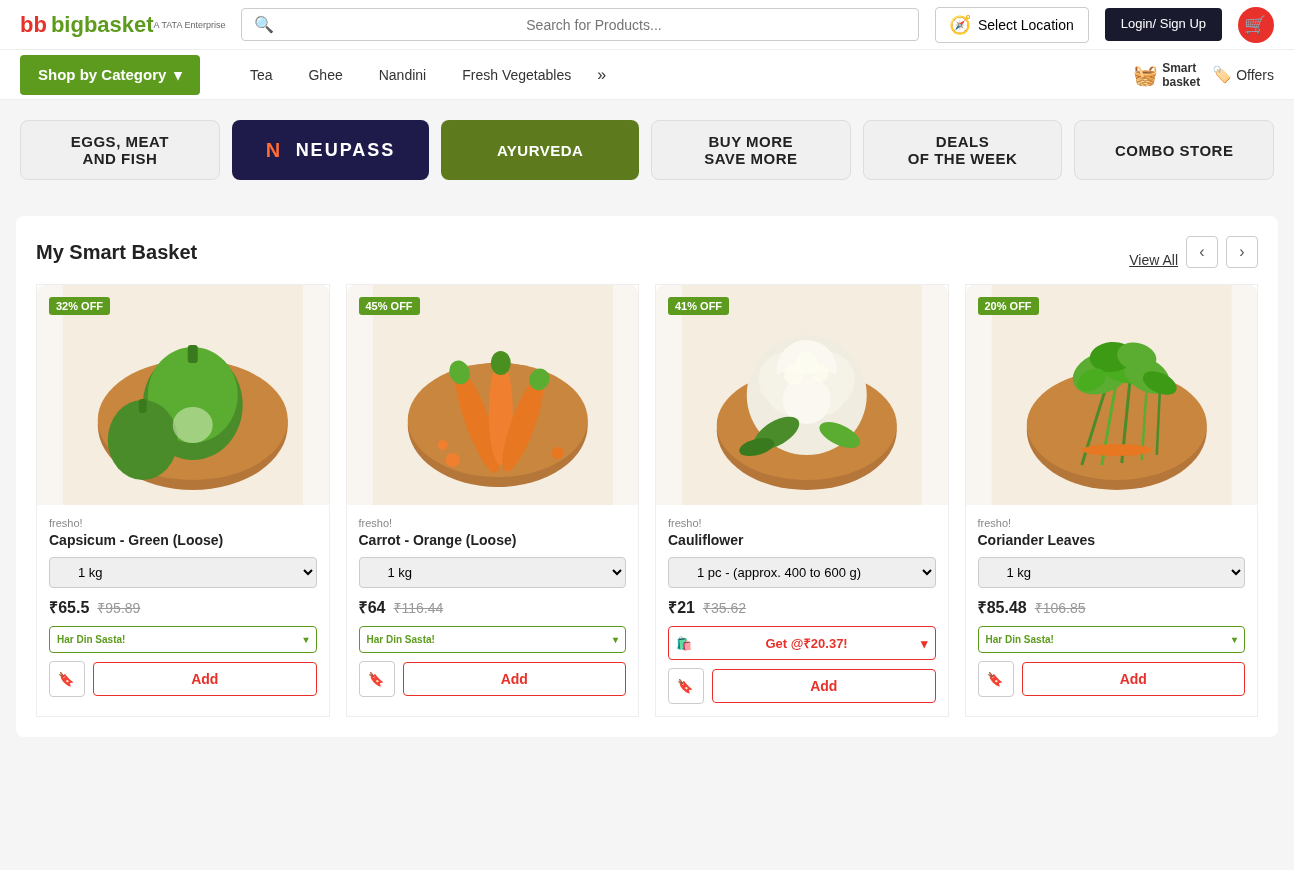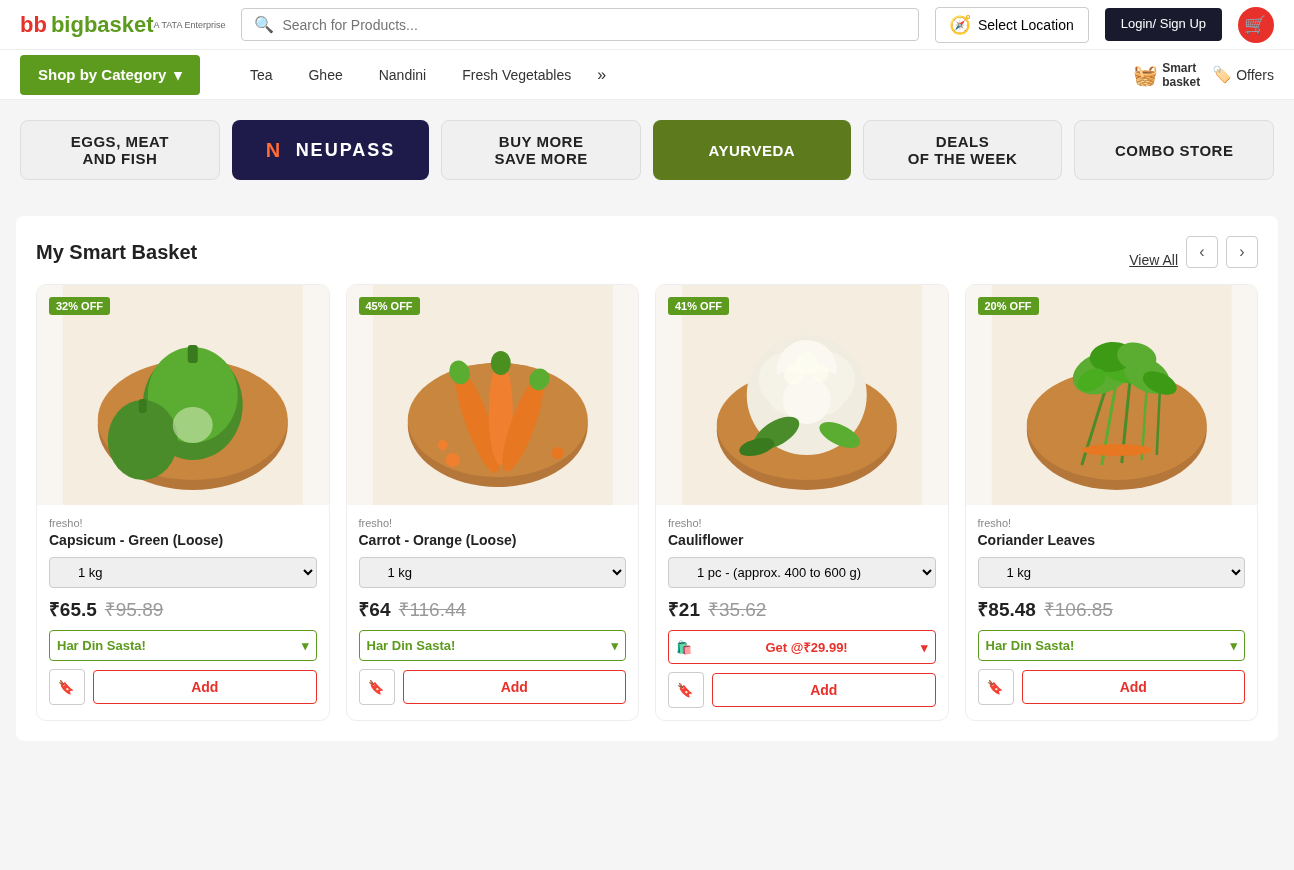--- a/index.html
+++ b/index.html
@@ -24,21 +24,21 @@
       flex: 1;
       display: flex;
       align-items: center;
       border: 1.5px solid #ccc;
       border-radius: 4px;
       padding: 6px 12px;
       gap: 8px;
       background: #fff;
     }
     .search-bar input {
-      border: none; outline: none; width: 100%; font-size: 14px; color: #6d28d9;
+      border: none; outline: none; width: 100%; font-size: 14px; color: #6d28d9; text-align: center;
     }
     .search-icon { color: #999; font-size: 16px; }
     .select-location-btn {
       display: flex;
       align-items: center;
       gap: 6px;
       border: 1.5px solid #ccc;
       border-radius: 4px;
       padding: 6px 14px;
       background: #fff;
@@ -216,21 +216,21 @@
     }
 
     
     .product-grid {
       display: grid;
       grid-template-columns: repeat(4, 1fr);
       gap: 16px;
     }
     .product-card {
       border: 1.5px solid #eee;
-      border-radius: 10px;
+      border-radius: 0;
       padding: 0;
       background: #fff;
       position: relative;
       overflow: visible;
     }
     .discount-badge {
       position: absolute;
       top: 12px;
       left: 12px;
       background: #5d9b1e;
@@ -258,30 +258,30 @@
       width: 100%;
       border: 1.5px solid #ccc;
       border-radius: 4px;
       padding: 6px 24px;
       font-size: 13px;
       appearance: auto;
       margin-bottom: 8px;
       cursor: pointer;
     }
     .price-row { display: flex; align-items: center; gap: 8px; margin-bottom: 8px; }
-    .price-current { font-size: 19px; font-weight: 700; color: #222; }
-    .price-original { font-size: 19px; color: #999; text-decoration: line-through; }
+    .price-current { font-size: 16px; font-weight: 700; color: #222; }
+    .price-original { font-size: 14px; color: #999; text-decoration: line-through; }
     .har-din-btn {
       width: 100%;
       border: 1.5px solid #5d9b1e;
       border-radius: 4px;
       padding: 7px;
       background: #fff;
       color: #5d9b1e;
-      font-size: 13px;
+      font-size: 10px;
       font-weight: 600;
       cursor: pointer;
       display: flex; align-items: center; justify-content: space-between;
       margin-bottom: 8px;
     }
     .get-offer-btn {
       width: 100%;
       border: 1.5px solid #e8312a;
       border-radius: 4px;
       padding: 7px;
@@ -376,25 +376,25 @@
 <div class="banner-section">
   <div class="banner-card banner-eggs">
     EGGS, MEAT<br>AND FISH
   </div>
   <div class="banner-card banner-neupass">
     <div class="banner-neupass-inner">
       <span class="neu-n">N</span>
       <span class="neu-text">NEUPASS</span>
     </div>
   </div>
+  <div class="banner-card banner-ayurveda">
+    AYURVEDA
+  </div>
   <div class="banner-card banner-buymore">
     BUY MORE<br>SAVE MORE
-  </div>
-  <div class="banner-card banner-ayurveda">
-    AYURVEDA
   </div>
   <div class="banner-card banner-deals">
     DEALS<br>OF THE WEEK
   </div>
   <div class="banner-card banner-combo">
     COMBO STORE
   </div>
 </div>
 
 <div class="main-content">
@@ -535,21 +535,21 @@
         <select class="qty-select">
           <option>1 pc - (approx. 400 to 600 g)</option>
           <option>2 pc</option>
         </select>
         <div class="price-row">
           <span class="price-current">₹21</span>
           <span class="price-original">₹35.62</span>
         </div>
         <button class="get-offer-btn">
           <span>🛍️</span>
-          <span>Get @₹29.99!</span>
+          <span>Get @₹20.37!</span>
           <span>▾</span>
         </button>
         <div class="add-row">
           <button class="bookmark-btn">
             <span>🔖</span>
           </button>
           <button class="add-btn">Add</button>
         </div>
       </div>
     </div>

